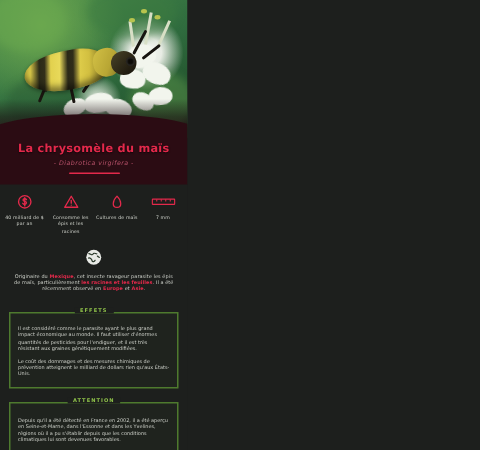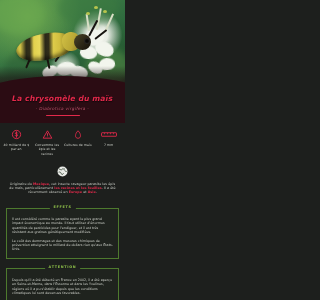--- a/index.html
+++ b/index.html
@@ -99,21 +99,21 @@
     background:#2b0c13; border-radius:50% 50% 0 0;
   }
 
   
   .title-block {
     position:relative; background:#2b0c13; padding:2px 6px 7px;
     text-align:center;
   }
   .title {
     color:#e3294b; font-weight:bold; font-size:7.5px; line-height:9px;
-    letter-spacing:.2px; text-shadow:0 1px 1px rgba(0,0,0,.6);font-style:italic;
+    letter-spacing:.2px; text-shadow:0 1px 1px rgba(0,0,0,.6);
   }
   .subtitle {
     margin-top:2.5px; color:#b8526a; font-style:italic; font-size:4.2px;
     letter-spacing:.3px;
   }
   .title-rule {
     margin:4px auto 0; width:34px; height:1.4px; background:#e3294b; border-radius:1px;
   }
 
   

